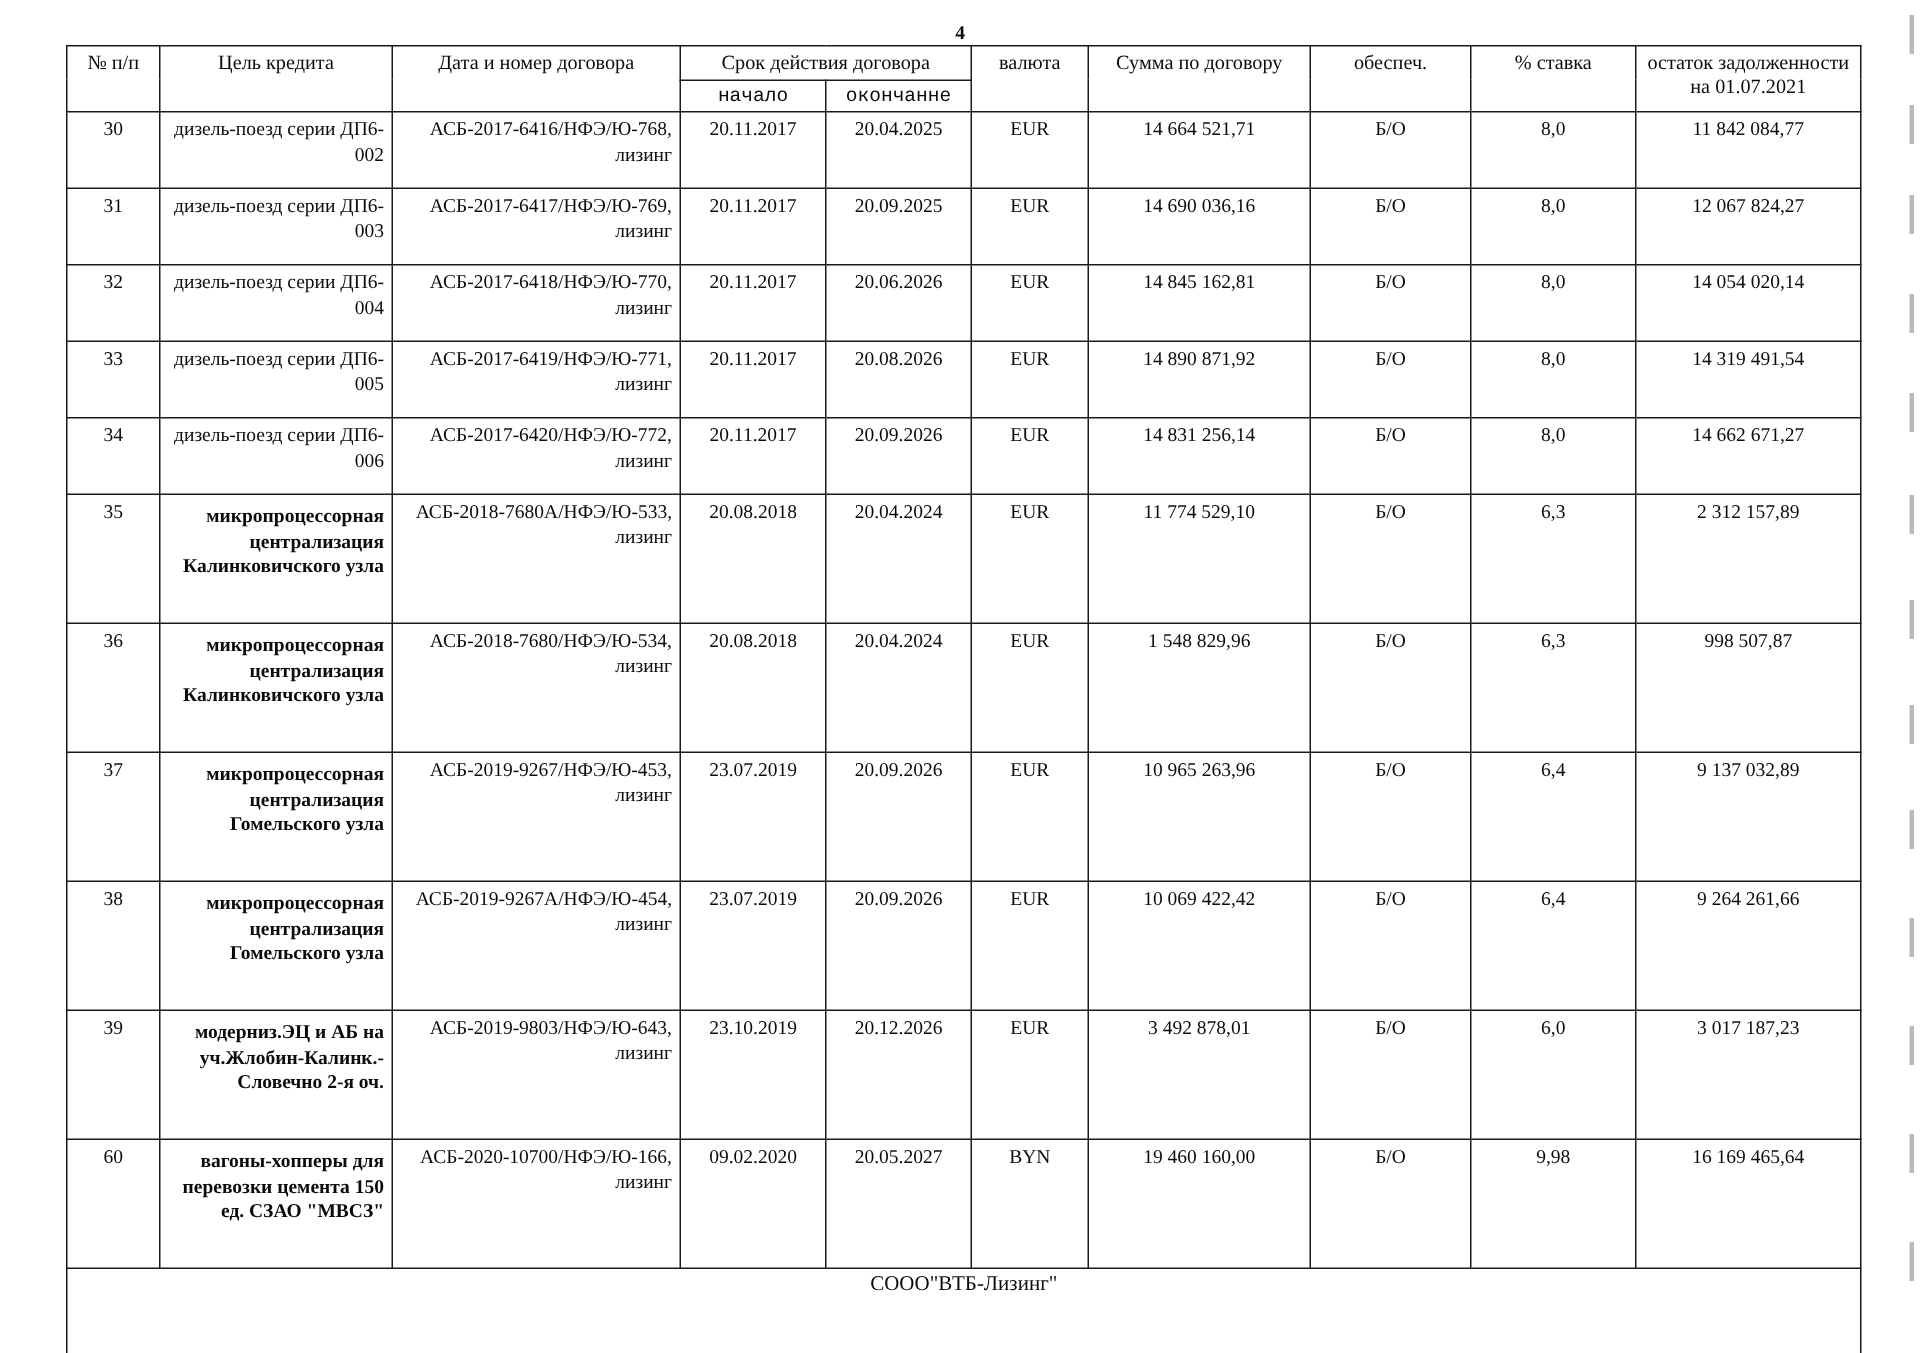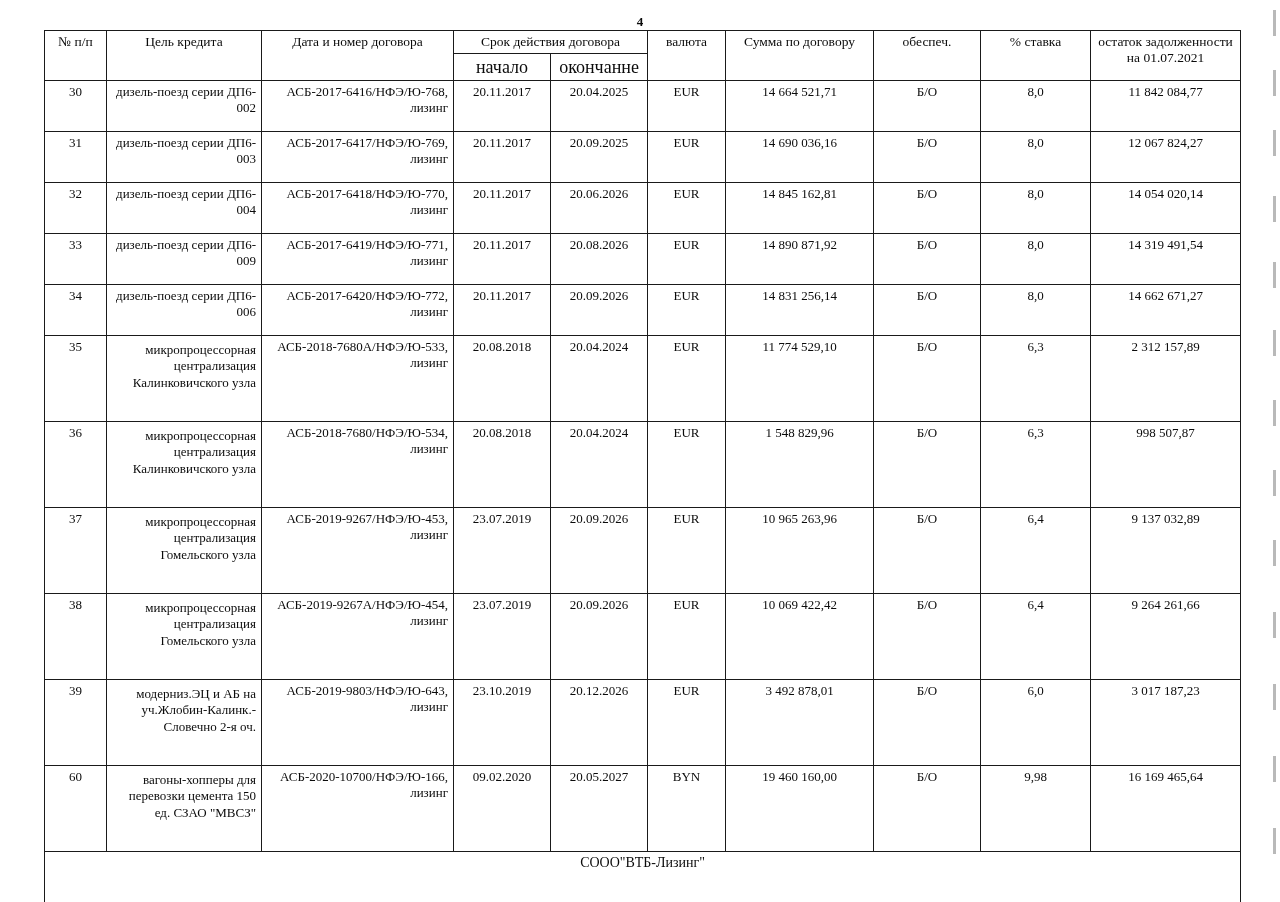--- a/index.html
+++ b/index.html
@@ -65,22 +65,23 @@
     font-weight: normal;
   }
   thead th {
     vertical-align: middle;
     font-weight: bold;
     font-size: 13.5px;
     padding: 5px 4px;
     line-height: 1.15;
   }
   thead th.sub {
-    font-size: 18px;
+    font-size: 13px;
     padding: 3px 2px;
+    font-family: Liberation Mono, monospace;
   }
   
   col.c-num     { width: 62px; }
   col.c-goal    { width: 155px; }
   col.c-contract{ width: 192px; }
   col.c-start   { width: 97px; }
   col.c-end     { width: 97px; }
   col.c-cur     { width: 78px; }
   col.c-sum     { width: 148px; }
   col.c-sec     { width: 107px; }
@@ -101,21 +102,21 @@
   td.goal, td.contract {
     text-align: right;
     vertical-align: top;
     line-height: 1.25;
     font-size: 13px;
   }
   td.contract {
     vertical-align: middle;
   }
   tr.tall td { height: 76px; }
-  tr.tall td.goal { vertical-align: top; padding-top: 6px; }
+  tr.tall td.goal { vertical-align: top; padding-top: 6px; font-weight: bold; }
   td.footer-cell {
     text-align: center;
     vertical-align: middle;
     font-weight: bold;
     font-size: 14px;
     height: 64px;
   }
 </style>
 </head>
 <body>
@@ -203,21 +204,21 @@
           <td class="date">20.11.2017</td>
           <td class="date">20.06.2026</td>
           <td class="cur">EUR</td>
           <td class="sum">14 845 162,81</td>
           <td class="sec">Б/О</td>
           <td class="rate">8,0</td>
           <td class="rest">14 054 020,14</td>
         </tr>
         <tr>
           <td class="num">33</td>
-          <td class="goal">дизель-поезд серии ДП6-009</td>
+          <td class="goal">дизель-поезд серии ДП6-005</td>
           <td class="contract">АСБ-2017-6419/НФЭ/Ю-771, лизинг</td>
           <td class="date">20.11.2017</td>
           <td class="date">20.08.2026</td>
           <td class="cur">EUR</td>
           <td class="sum">14 890 871,92</td>
           <td class="sec">Б/О</td>
           <td class="rate">8,0</td>
           <td class="rest">14 319 491,54</td>
         </tr>
         <tr>

